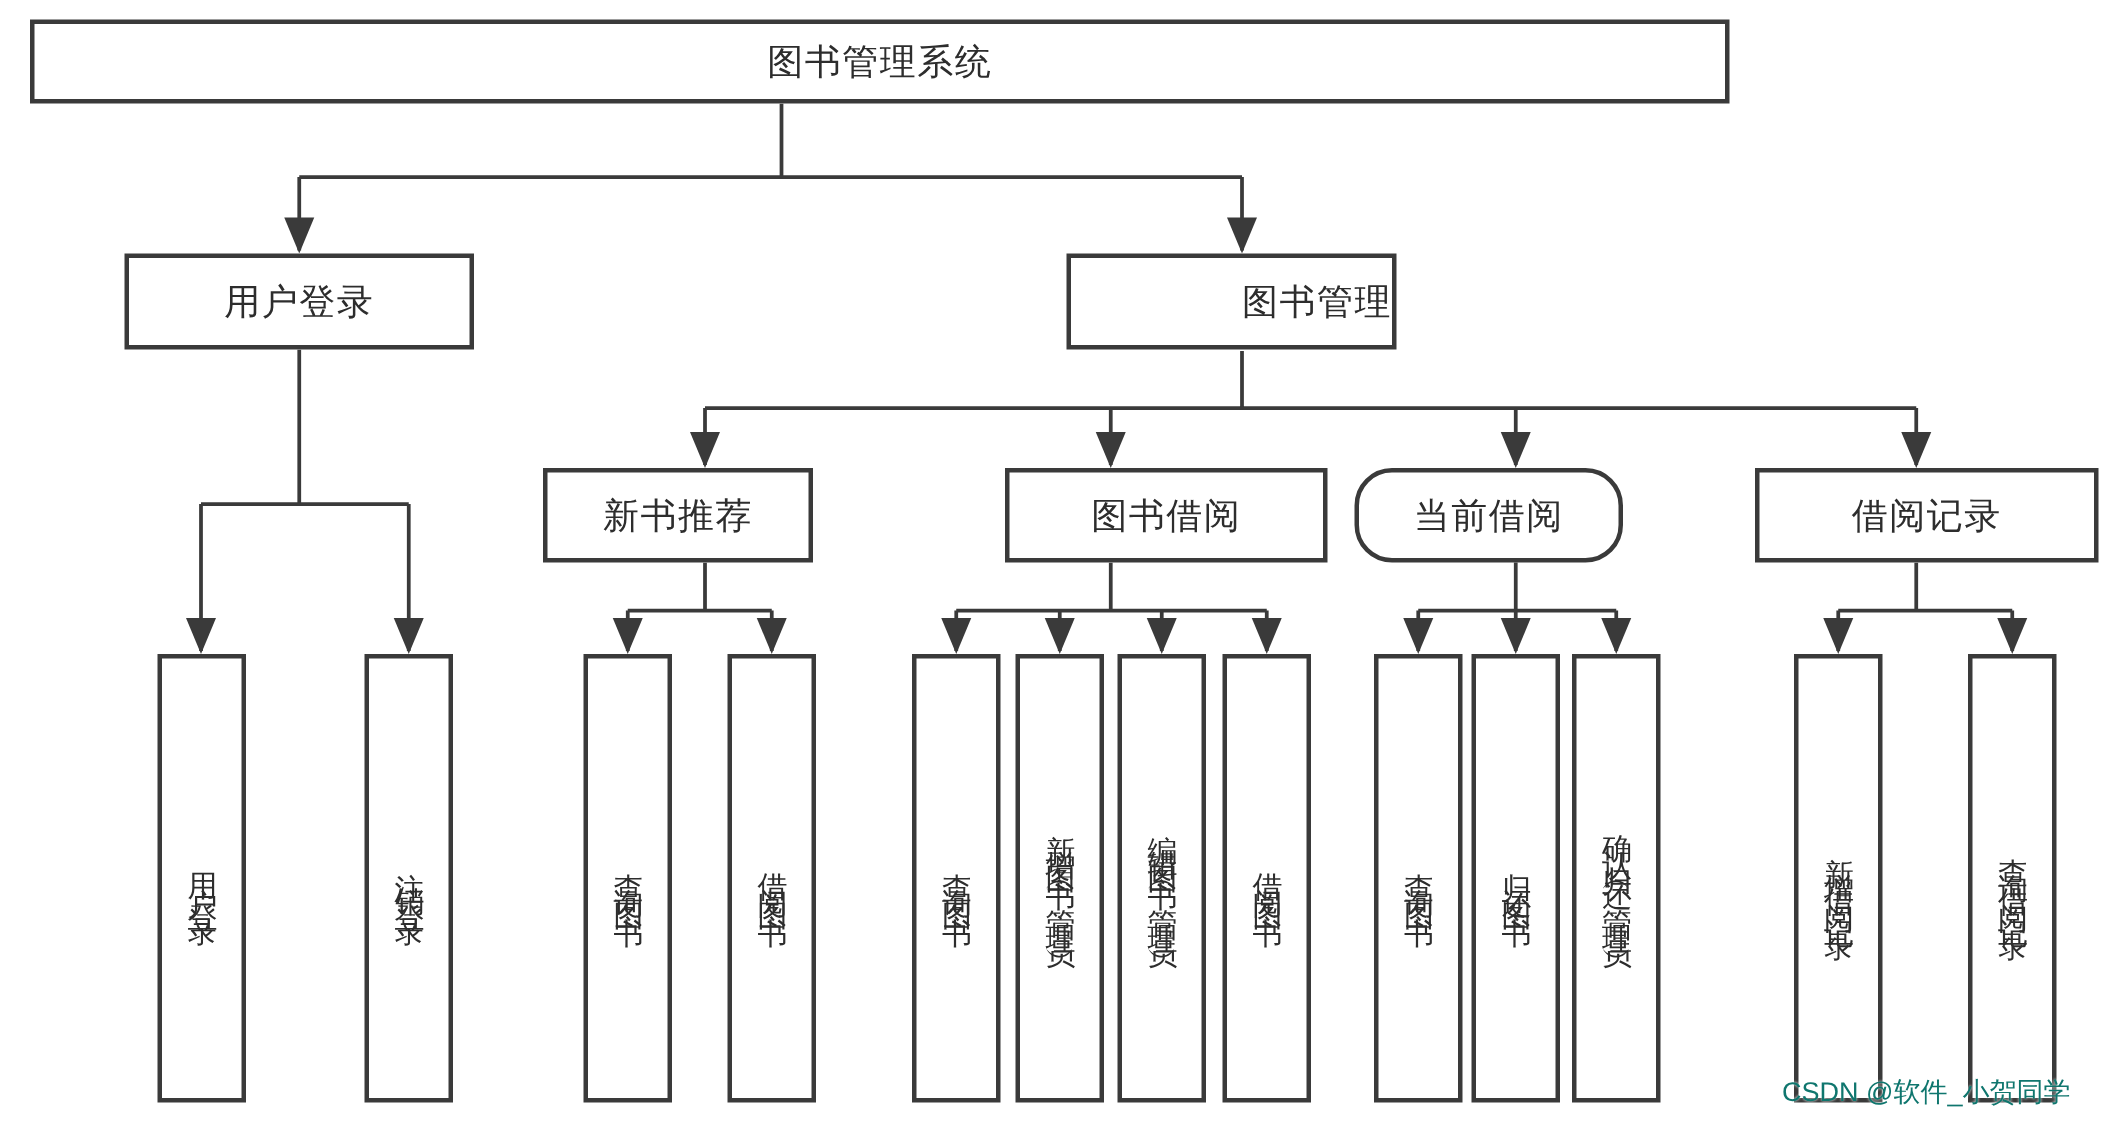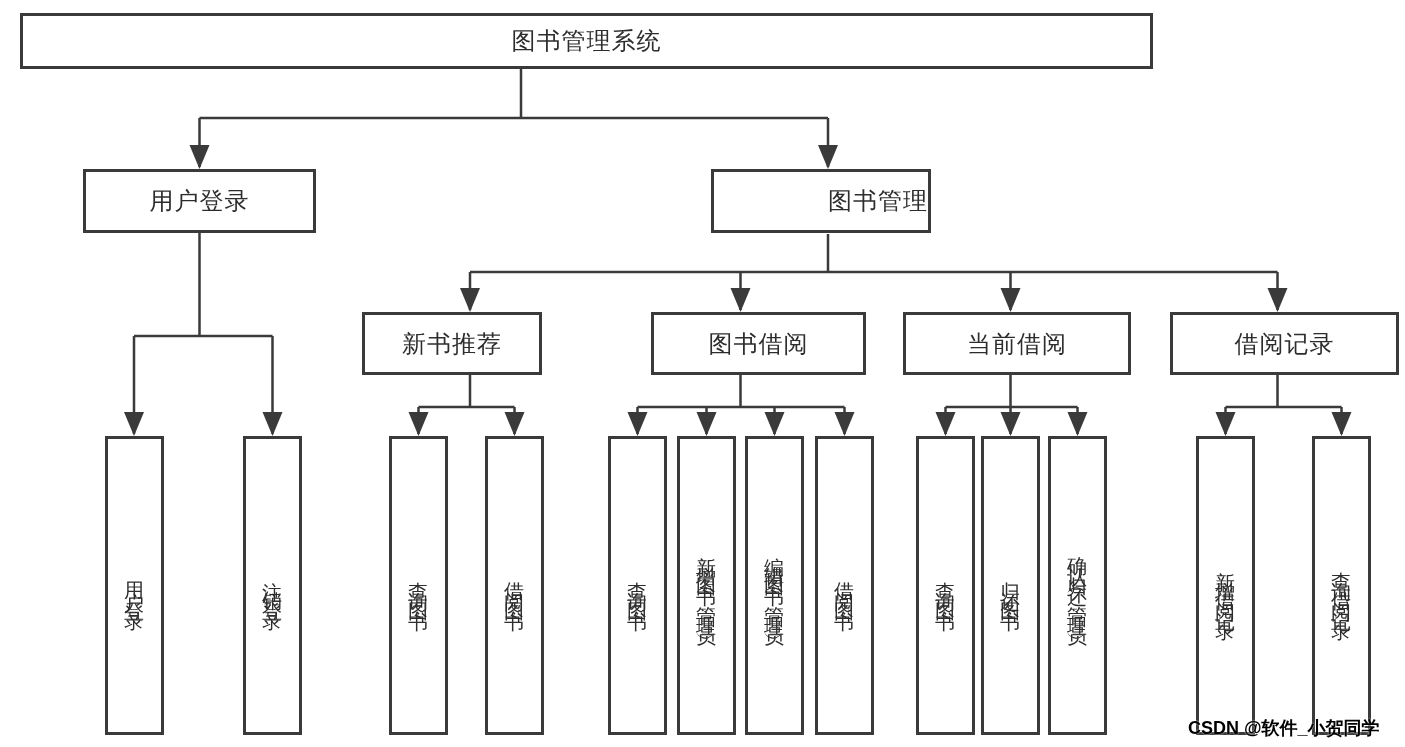--- a/index.html
+++ b/index.html
@@ -38,25 +38,24 @@
     font-size:20px;
     line-height:1;
     letter-spacing:10px;
     white-space:nowrap;
   }
   .watermark{
     position:absolute;
     left:1188px;
     top:716px;
     font-size:18px;
-    color:#000000;
+    color:#0f766e;
     white-space:nowrap;
     text-shadow:0 0 2px #ffffff;
     z-index:5;
-    font-weight:bold;
   }
 </style>
 </head>
 <body>
 
 <div class="stage">
 
   <svg class="connectors" viewBox="0 0 1405 747" xmlns="http://www.w3.org/2000/svg">
     <path fill="none" stroke="#3a3a3a" stroke-width="2.5" d="M521 69 V118
              M199.5 118 H828
@@ -108,24 +107,24 @@
   <div class="node" style="left:83px;top:169px;width:233px;height:64px;">
     <span>用户登录</span>
   </div>
   <div class="node" style="left:711px;top:169px;width:220px;height:64px;justify-content:flex-end;">
     <span>图书管理</span>
   </div>
 
   <div class="node" style="left:362px;top:312px;width:180px;height:63px;">
     <span>新书推荐</span>
   </div>
-  <div class="node" style="left:651px;top:312px;width:215px;height:63px;">
+  <div class="node" style="left:670px;top:312px;width:215px;height:63px;">
     <span>图书借阅</span>
   </div>
-  <div class="node" style="left:903px;top:312px;width:228px;height:63px;">
+  <div class="node" style="left:903px;top:312px;width:179px;height:63px;border-radius:25px;">
     <span>当前借阅</span>
   </div>
   <div class="node" style="left:1170px;top:312px;width:229px;height:63px;">
     <span>借阅记录</span>
   </div>
 
   <div class="leaf" style="left:105px;">
     <span class="vtext">用户登录</span>
   </div>
   <div class="leaf" style="left:243px;">

